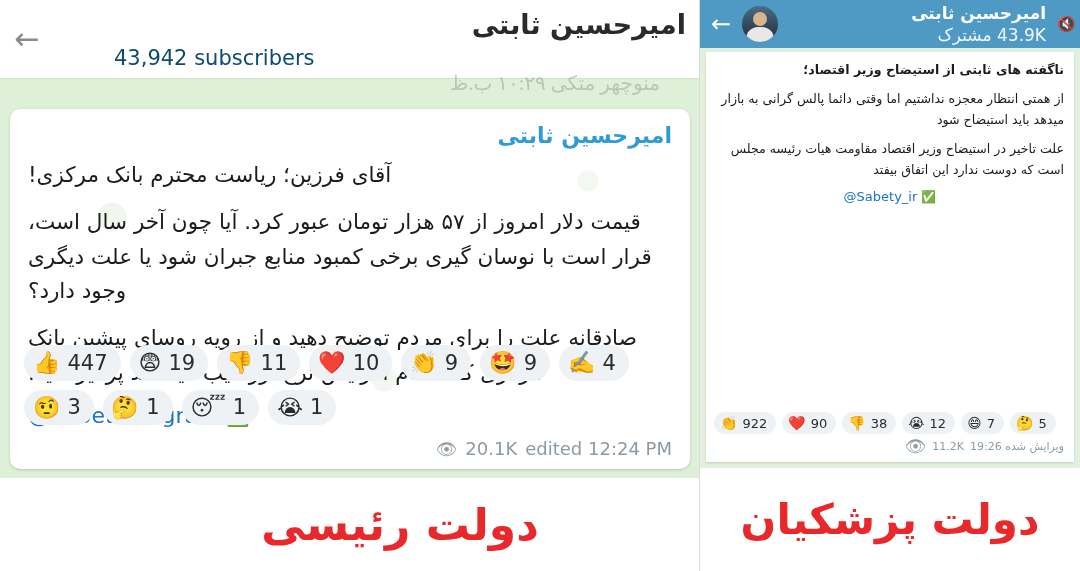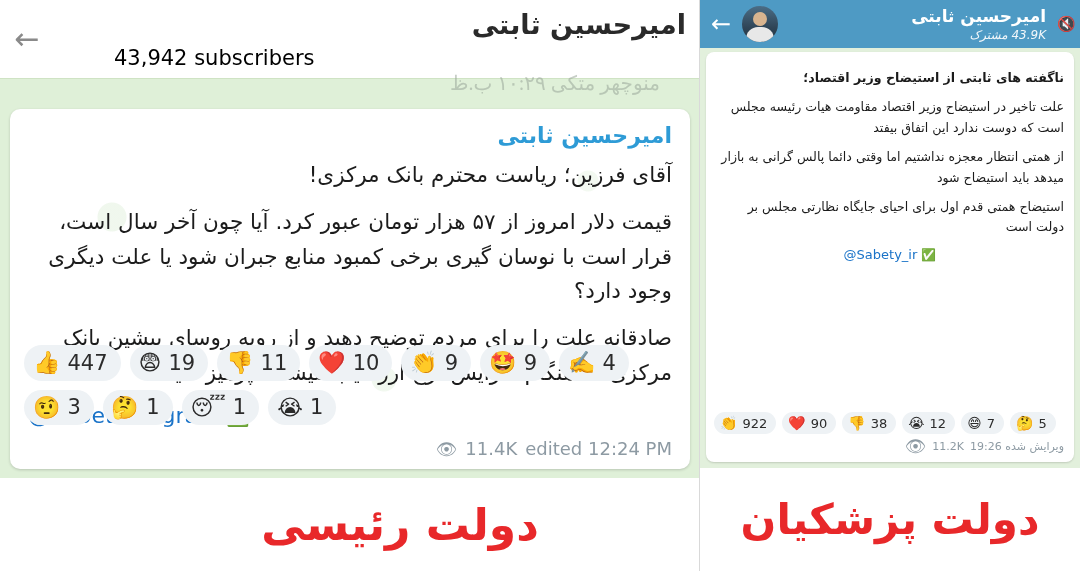--- a/index.html
+++ b/index.html
@@ -28,21 +28,21 @@
   }
   .left-header-text{
     flex:1;display:flex;flex-direction:column;justify-content:center;
     padding-right:0;padding-left:6px;
   }
   .left-title{
     font-size:27px;color:#2a2a2a;font-weight:bold;direction:rtl;text-align:right;
     padding-right:14px;letter-spacing:0px;
   }
   .left-sub{
-    font-size:21px;color:#000000;margin-top:6px;direction:ltr;text-align:left;
+    font-size:21px;color:#0c4a6e;margin-top:6px;direction:ltr;text-align:left;
     padding-left:54px;
   }
   .left-body{
     position:absolute;left:0;top:78px;width:700px;height:400px;
     background:#dff0d8;
     background-image:
       radial-gradient(circle at 12% 20%, rgba(255,255,255,.55) 0 10px, transparent 11px),
       radial-gradient(circle at 42% 62%, rgba(255,255,255,.45) 0 12px, transparent 13px),
       radial-gradient(circle at 78% 30%, rgba(255,255,255,.40) 0 9px, transparent 10px),
       radial-gradient(circle at 62% 88%, rgba(255,255,255,.35) 0 11px, transparent 12px),
@@ -63,21 +63,21 @@
     box-sizing:border-box;
     background-image:
       radial-gradient(circle at 15% 30%, rgba(225,240,220,.5) 0 14px, transparent 15px),
       radial-gradient(circle at 55% 75%, rgba(225,240,220,.45) 0 12px, transparent 13px),
       radial-gradient(circle at 85% 20%, rgba(225,240,220,.4) 0 10px, transparent 11px);
   }
   .bubble-author{
     color:#2e9bd6;font-size:22px;font-weight:bold;text-align:right;margin-bottom:10px;
   }
   .bubble-text{
-    color:#1c1c1c;font-size:21.5px;line-height:1.62;text-align:right;direction:rtl;
+    color:#1c1c1c;font-size:21.5px;line-height:1.62;text-align:left;direction:rtl;
   }
   .bubble-text p{margin:0 0 12px 0;}
   .handle{
     color:#1a73c8;font-size:22px;direction:ltr;text-align:left;margin-top:2px;
   }
   .handle .check{color:#3fbf50;font-size:19px;}
   .reactions{
     position:absolute;left:14px;right:14px;bottom:44px;
     display:flex;flex-wrap:wrap;gap:9px;direction:ltr;
   }
@@ -117,34 +117,34 @@
   .r-avatar:after{
     content:"";position:absolute;left:50%;top:6px;transform:translateX(-50%);
     width:14px;height:14px;border-radius:50%;background:#d8b48f;
   }
   .r-avatar:before{
     content:"";position:absolute;left:50%;bottom:0;transform:translateX(-50%);
     width:28px;height:15px;border-radius:12px 12px 0 0;background:#e8e8e8;
   }
   .r-head-text{flex:1;display:flex;flex-direction:column;align-items:flex-end;padding-right:8px;}
   .r-title{font-size:17px;font-weight:bold;direction:rtl;}
-  .r-sub{font-size:12px;opacity:.92;direction:rtl;margin-top:2px;font-style:italic;}
+  .r-sub{font-size:17px;opacity:.92;direction:rtl;margin-top:2px;}
   .r-mute{width:26px;display:flex;align-items:center;justify-content:center;font-size:15px;opacity:.9;}
 
   .r-body{
     position:absolute;left:0;top:48px;width:380px;height:420px;background:#e2f0dc;
     background-image:
       radial-gradient(circle at 18% 15%, rgba(255,255,255,.5) 0 9px, transparent 10px),
       radial-gradient(circle at 70% 40%, rgba(255,255,255,.42) 0 10px, transparent 11px),
       radial-gradient(circle at 35% 80%, rgba(255,255,255,.4) 0 8px, transparent 9px);
   }
   .r-bubble{
     position:absolute;left:6px;top:4px;width:368px;height:410px;
-    background:#ffffff;border-radius:8px;box-shadow:0 1px 2px rgba(0,0,0,.15);
-    box-sizing:border-box;padding:16px 10px 6px 10px;direction:rtl;
+    background:#ffffff;border-radius:0;box-shadow:0 1px 2px rgba(0,0,0,.15);
+    box-sizing:border-box;padding:8px 10px 6px 10px;direction:rtl;
   }
   .r-bubble-text{color:#1b1b1b;font-size:12.6px;line-height:1.62;text-align:right;}
   .r-bubble-text p{margin:0 0 9px 0;}
   .r-bubble-text p.first{font-weight:bold;}
   .r-handle{color:#1a73c8;font-size:13px;direction:ltr;text-align:center;margin-top:2px;}
   .r-handle .check{color:#3fbf50;font-size:12px;}
   .r-reactions{
     position:absolute;left:8px;right:8px;bottom:28px;display:flex;flex-wrap:wrap;gap:6px;direction:ltr;
   }
   .r-rx{
@@ -237,21 +237,21 @@
               <span>1</span>
             </div>
           <div class="rx">
               <span class="emo">😭</span>
               <span>1</span>
             </div>
         </div>
 
         <div class="meta">
           <span class="eye">👁</span>
-          <span>11.4K</span>
+          <span>20.1K</span>
           <span>edited 12:24 PM</span>
         </div>
       </div>
     </div>
 
     <div class="left-caption">دولت رئیسی</div>
   </div>
 
   <div class="divider"></div>
 
@@ -264,23 +264,22 @@
         <div class="r-title">امیرحسین ثابتی</div>
         <div class="r-sub">43.9K مشترک</div>
       </div>
       <div class="r-mute">🔇</div>
     </div>
 
     <div class="r-body">
       <div class="r-bubble">
         <div class="r-bubble-text">
           <p class="first">ناگفته های ثابتی از استیضاح وزیر اقتصاد؛</p>
+          <p>از همتی انتظار معجزه نداشتیم اما وقتی دائما پالس گرانی به بازار میدهد باید استیضاح شود</p>
           <p>علت تاخیر در استیضاح وزیر اقتصاد مقاومت هیات رئیسه مجلس است که دوست ندارد این اتفاق بیفتد</p>
-          <p>از همتی انتظار معجزه نداشتیم اما وقتی دائما پالس گرانی به بازار میدهد باید استیضاح شود</p>
-          <p>استیضاح همتی قدم اول برای احیای جایگاه نظارتی مجلس بر دولت است</p>
         </div>
         <div class="r-handle">
           <span>@Sabety_ir</span>
           <span class="check">✅</span>
         </div>
 
         <div class="r-reactions">
           <div class="r-rx">
               <span class="emo">👏</span>
               <span>922</span>

